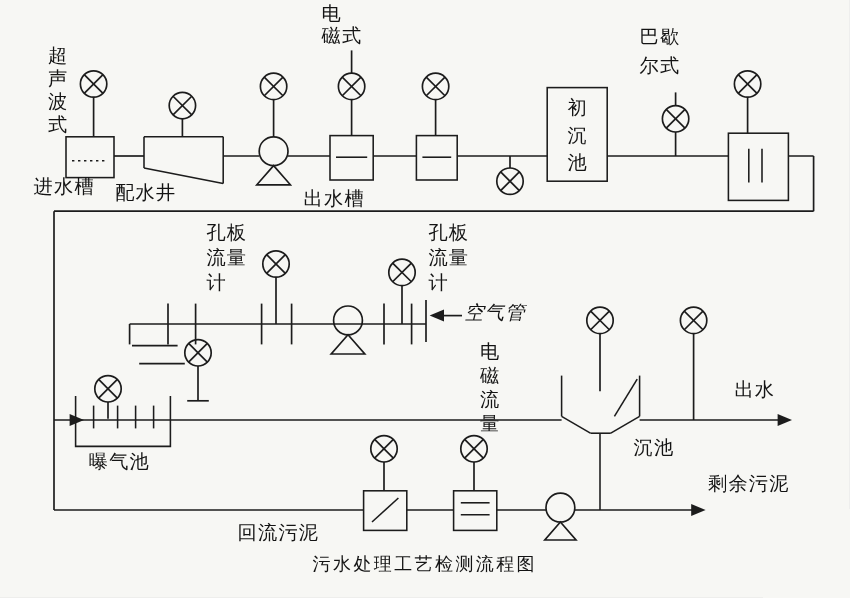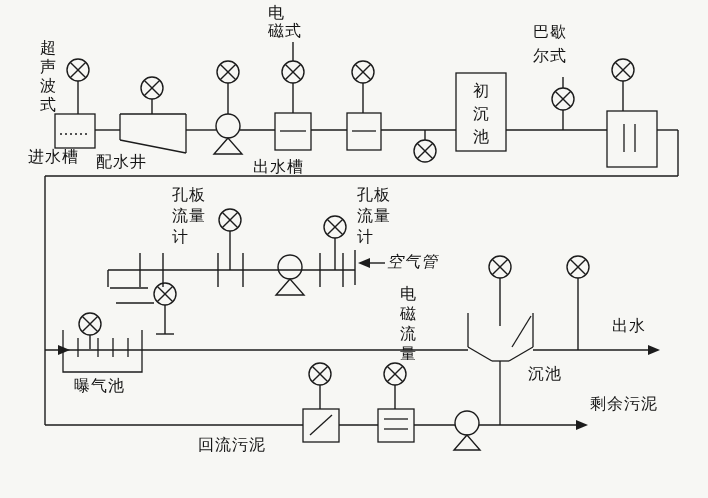--- a/index.html
+++ b/index.html
@@ -16,21 +16,21 @@
     white-space:pre-line;
     color:#141414;
     font-size:16px;
     line-height:19px;
     letter-spacing:1px;
   }
   .lh18{line-height:18px;}
   .lh20{line-height:20px;}
   .lh21{line-height:21px;}
   .lh23{line-height:23px;}
-  .lh24{line-height:24px;}
+  .lh24{line-height:24px;font-family:Liberation Mono, monospace;}
   .caption{
     position:absolute;
     left:50%;top:461px;
     transform:translateX(-50%);
     font-size:15px;
     color:#141414;
     letter-spacing:2px;
     white-space:nowrap;
   }
 </style>
@@ -274,13 +274,14 @@
 磁
 流
 量</div>
 
   <div class="lbl" style="left:74px;top:376px;">曝气池</div>
   <div class="lbl" style="left:612px;top:316px;">出水</div>
   <div class="lbl" style="left:528px;top:364px;">沉池</div>
   <div class="lbl" style="left:198px;top:398px;margin-top:37px;">回流污泥</div>
   <div class="lbl" style="left:590px;top:394px;text-align:right;">剩余污泥</div>
 
+  <div class="caption">污水处理工艺检测流程图</div>
 </div>
 
 </body></html>

